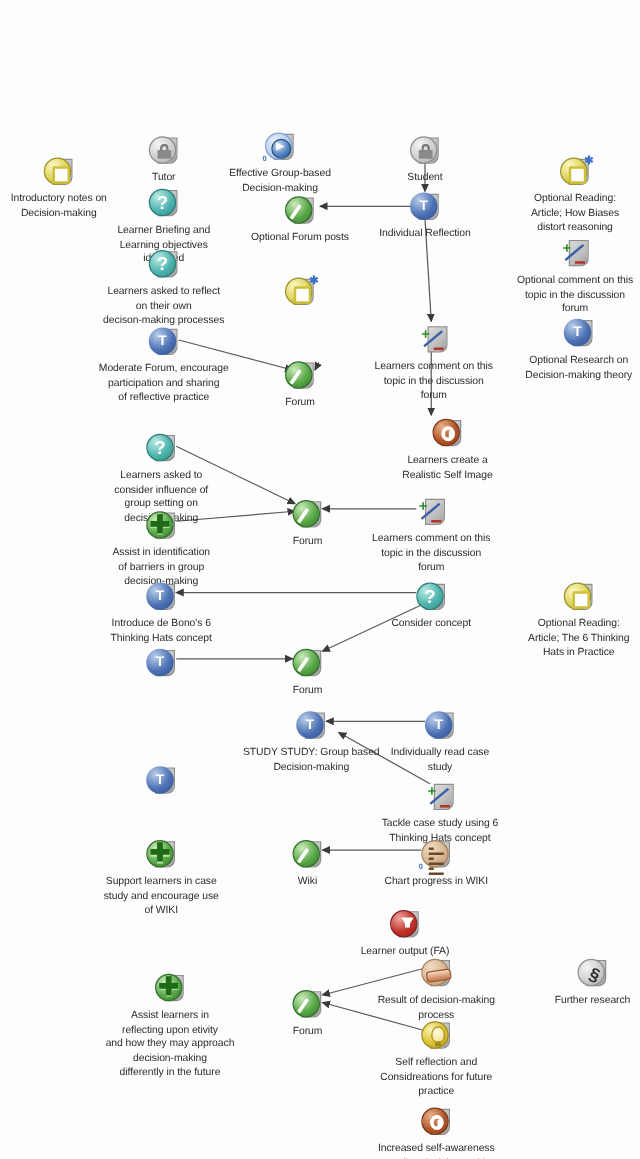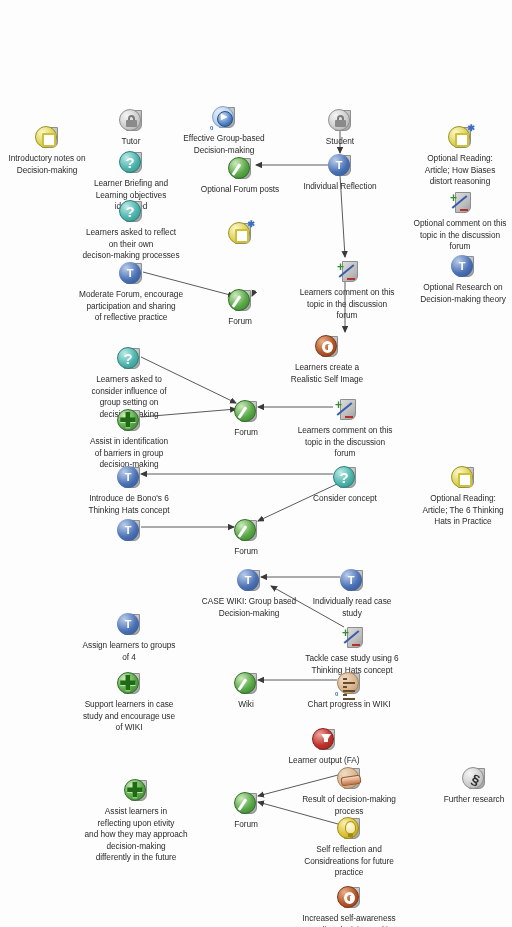--- a/index.html
+++ b/index.html
@@ -264,21 +264,21 @@
           <span class="pm">
             <span class="slash"></span>
             <span class="p">+</span>
             <span class="m"></span>
           </span>
         </div>
         <div class="lbl">Learners comment on this
 topic in the discussion
 forum</div>
       </div>
-      <div class="node" style="left: 327px; top: 334px;">
+      <div class="node" style="left: 358px; top: 334px;">
         <div class="ico">
           <span class="plate"></span>
           <span class="disc c-orange">
             <span class="ring"></span>
           </span>
         </div>
         <div class="lbl">Learners create a
 Realistic Self Image</div>
       </div>
       <div class="node" style="left: 460px; top: 125px;">
@@ -408,42 +408,40 @@
         </div>
         <div class="lbl">Forum</div>
       </div>
       <div class="node" style="left: 249px; top: 568px;">
         <div class="ico">
           <span class="plate"></span>
           <span class="disc c-blue">
             <span class="glyph t">T</span>
           </span>
         </div>
-        <div class="lbl">CASE WIKI: Group based
+        <div class="lbl">STUDY STUDY: Group based
 Decision-making</div>
       </div>
       <div class="node" style="left: 352px; top: 568px;">
         <div class="ico">
           <span class="plate"></span>
           <span class="disc c-blue">
             <span class="glyph t">T</span>
           </span>
         </div>
         <div class="lbl">Individually read case
 study</div>
       </div>
       <div class="node" style="left: 129px; top: 612px;">
         <div class="ico">
           <span class="plate"></span>
           <span class="disc c-blue">
             <span class="glyph t">T</span>
           </span>
         </div>
-        <div class="lbl">Assign learners to groups
-of 4</div>
       </div>
       <div class="node" style="left: 352px; top: 625px;">
         <div class="ico">
           <span class="plate"></span>
           <span class="pm">
             <span class="slash"></span>
             <span class="p">+</span>
             <span class="m"></span>
           </span>
         </div>

